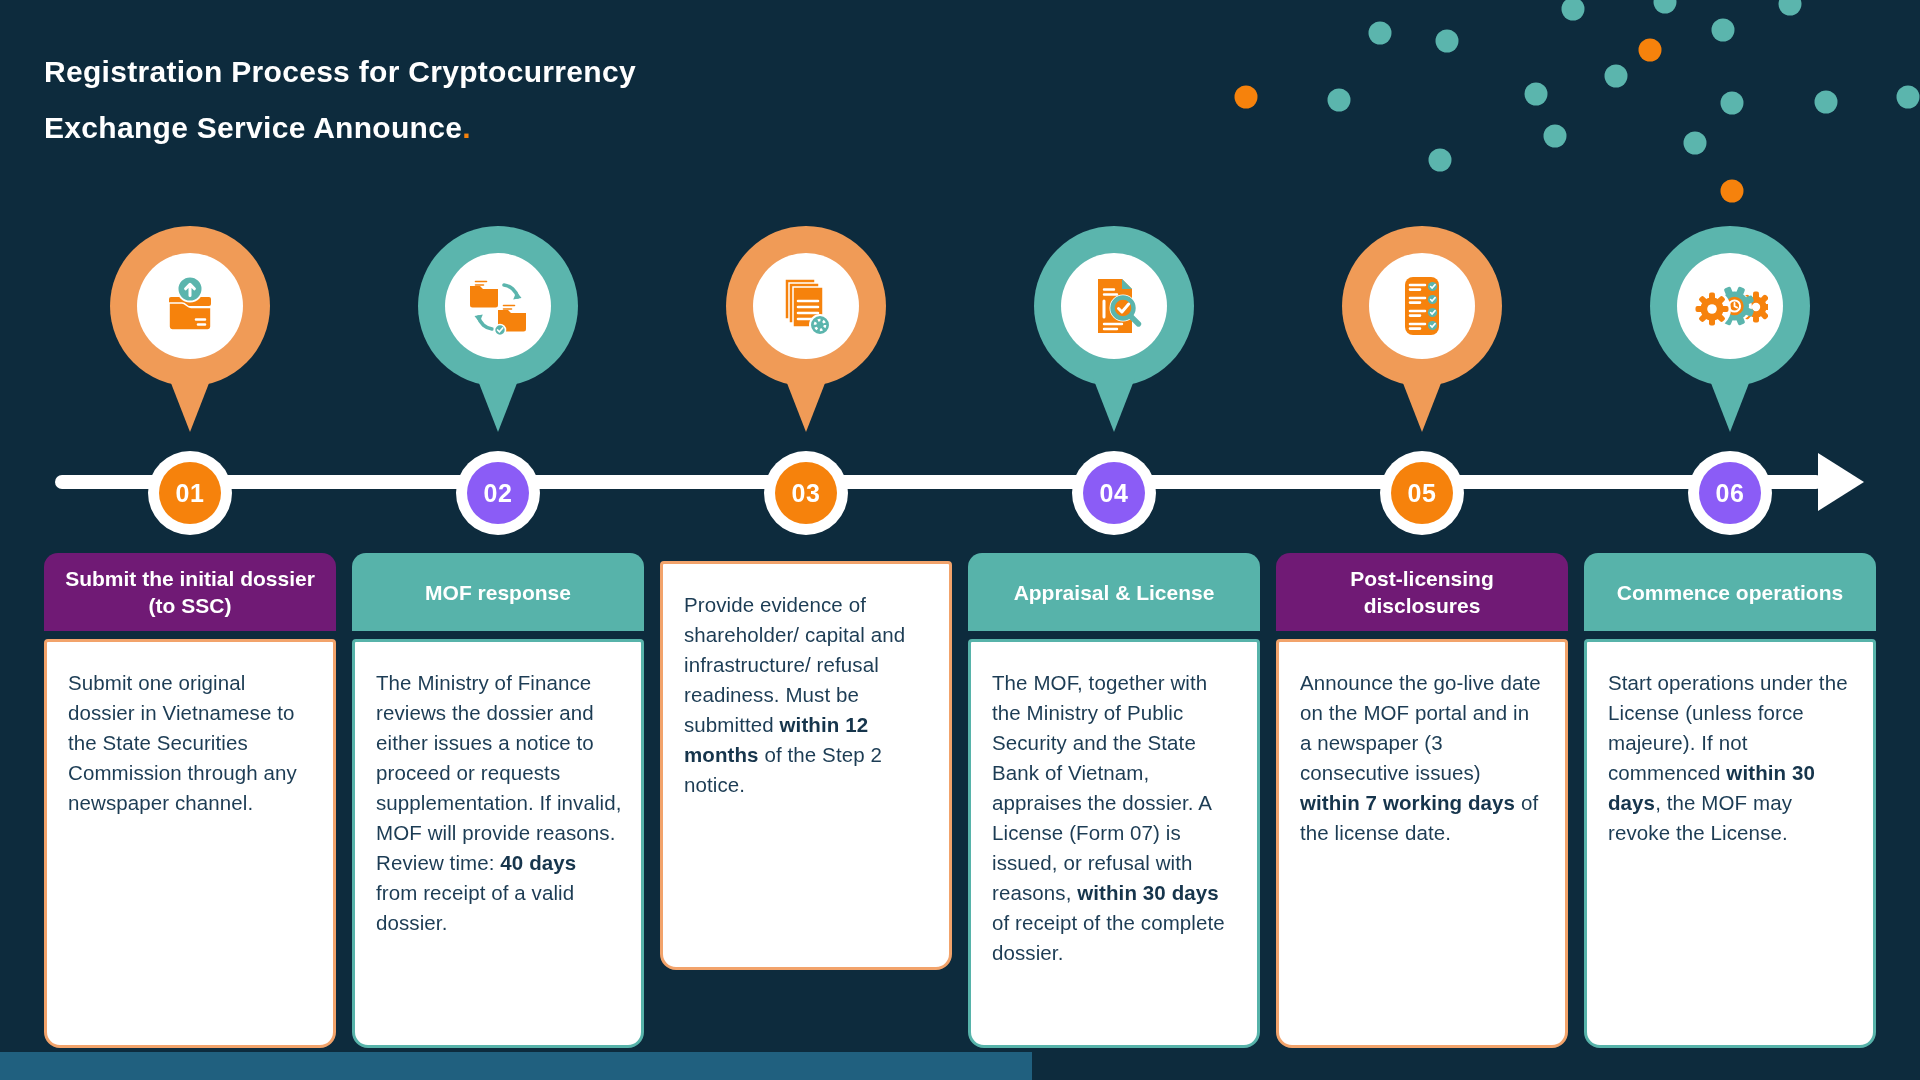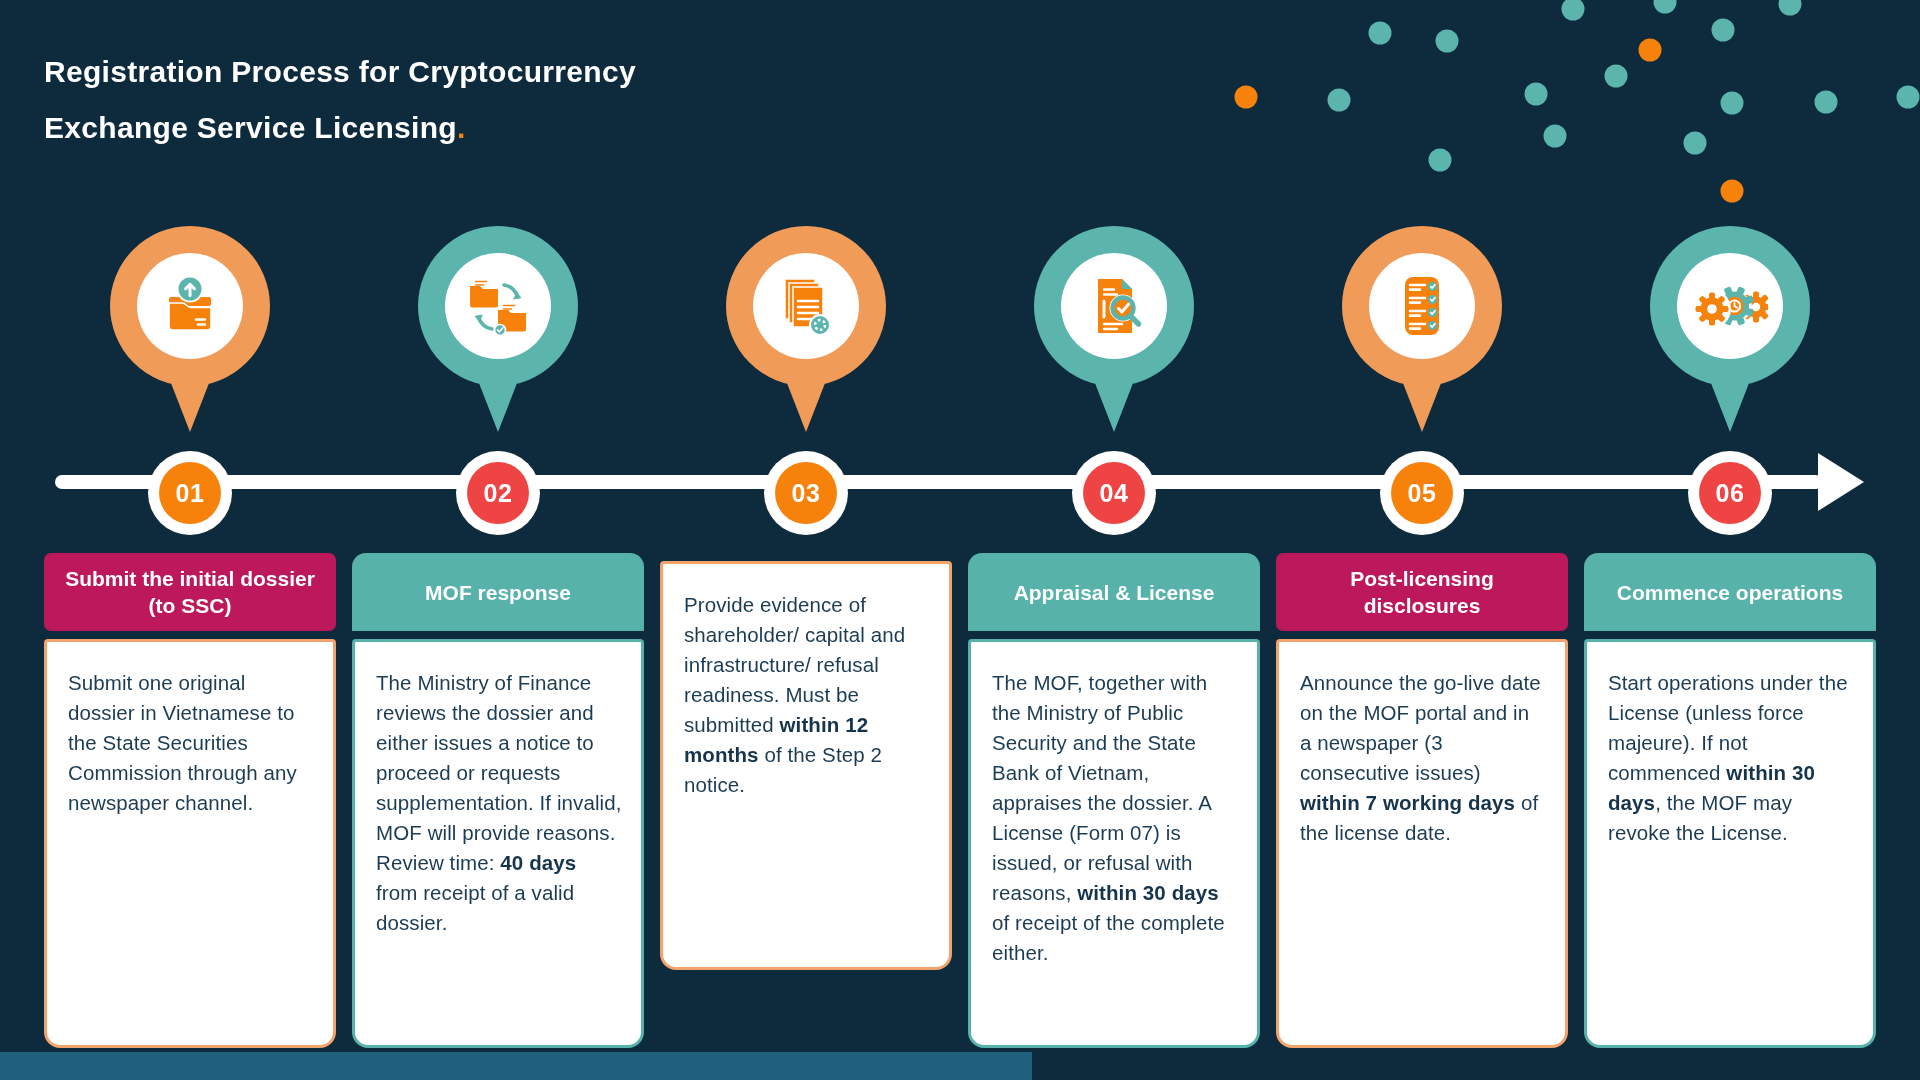--- a/index.html
+++ b/index.html
@@ -73,43 +73,43 @@
   }
   .card-body-text{
     color:#1C3C54;font-size:20.5px;line-height:30px;letter-spacing:.1px;
   }
   .card-body-text b{font-weight:700;color:#16354C;}
 
   
   .accent-orange .balloon{background:#F09B57;}
   .accent-orange .balloon-tail{border-top-color:#F09B57;}
   .accent-orange .marker-inner{background:#F6820C;}
-  .accent-orange .card-header{background:#be185d;border-radius:7px;}
+  .accent-orange .card-header{background:#701a75;}
   .accent-orange .card-body{border-color:#F2A36B;}
 
   .accent-teal .balloon{background:#5BB5AD;}
   .accent-teal .balloon-tail{border-top-color:#5BB5AD;}
-  .accent-teal .marker-inner{background:#ef4444;}
+  .accent-teal .marker-inner{background:#8b5cf6;}
   .accent-teal .card-header{background:#57B3AA;}
   .accent-teal .card-body{border-color:#57B3AA;}
 
   
   .footer-bar{
     position:absolute;left:0;bottom:0;width:1032px;height:28px;
     background:#20607F;z-index:4;
   }
 </style>
 </head>
 <body>
 
 <div class="stage">
 
   <div class="title">
     <span>Registration Process for Cryptocurrency</span><br>
-    <span>Exchange Service Licensing</span><span class="accent">.</span>
+    <span>Exchange Service Announce</span><span class="accent">.</span>
   </div>
 
   <div class="dots">
       <div class="dot dot-orange" style="left: 1246px; top: 97px;"></div>
       <div class="dot dot-teal" style="left: 1339px; top: 100px;"></div>
       <div class="dot dot-teal" style="left: 1380px; top: 33px;"></div>
       <div class="dot dot-teal" style="left: 1447px; top: 41px;"></div>
       <div class="dot dot-teal" style="left: 1573px; top: 9px;"></div>
       <div class="dot dot-teal" style="left: 1665px; top: 2px;"></div>
       <div class="dot dot-teal" style="left: 1790px; top: 4px;"></div>
@@ -239,21 +239,21 @@
     <div class="marker">
       <div class="marker-inner">
         <span class="step-num">04</span>
       </div>
     </div>
     <div class="card">
       <div class="card-header">
         <span class="card-header-label">Appraisal &amp; License</span>
       </div>
       <div class="card-body">
-        <div class="card-body-text"><span>The MOF, together with the Ministry of Public Security and the State Bank of Vietnam, appraises the dossier. A License (Form 07) is issued, or refusal with reasons, </span><b>within 30 days</b><span> of receipt of the complete either.</span></div>
+        <div class="card-body-text"><span>The MOF, together with the Ministry of Public Security and the State Bank of Vietnam, appraises the dossier. A License (Form 07) is issued, or refusal with reasons, </span><b>within 30 days</b><span> of receipt of the complete dossier.</span></div>
       </div>
     </div>
   </div>
 
   <div class="step accent-orange" style="left: 1276px;">
     <div class="balloon">
       <div class="balloon-inner">
         <svg class="balloon-icon" viewBox="0 0 76 76">
     <rect x="21" y="9" width="34" height="58" rx="8" fill="#F6820C"></rect>
     <path d="M26 17 h15 M26 21.6 h10" stroke="#FFFFFF" stroke-width="2.6" stroke-linecap="round"></path>

